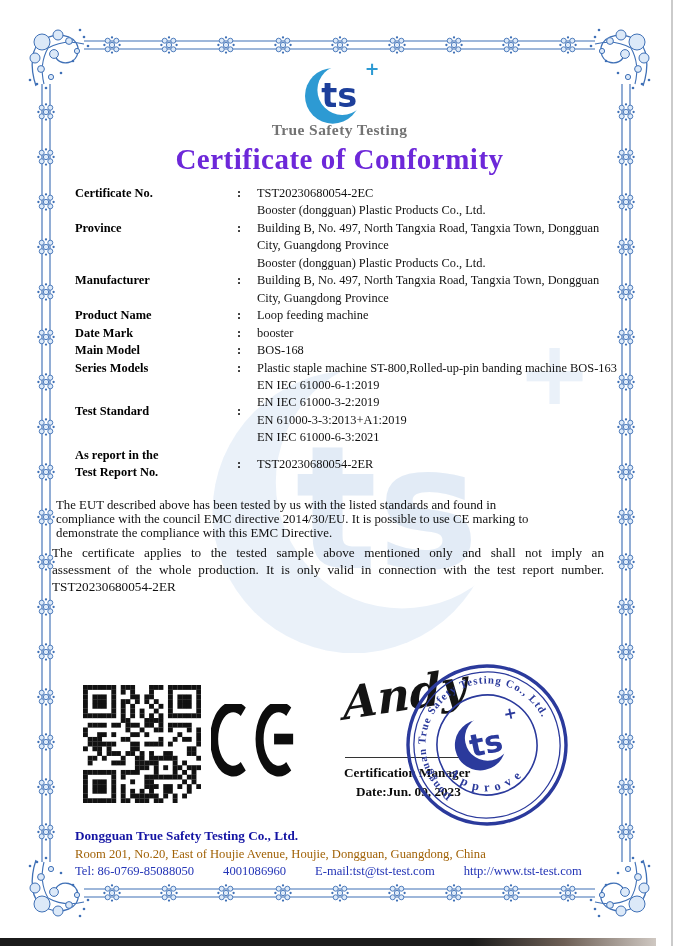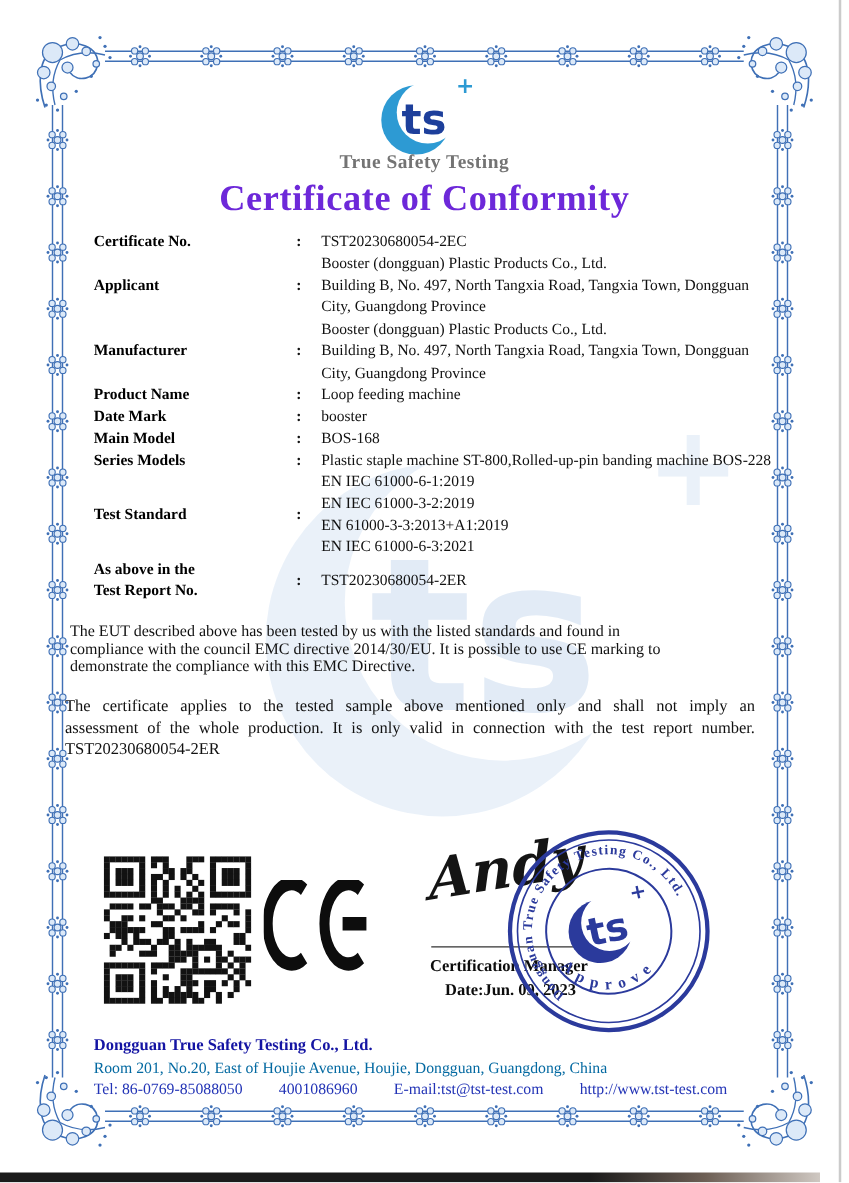--- a/index.html
+++ b/index.html
@@ -27,37 +27,37 @@
   .details{left:75px;top:185px;width:545px;font-size:12.4px;line-height:17.45px;}
   .drow{display:flex;align-items:center;}
   .dlabel{width:162px;font-weight:bold;color:#000;white-space:nowrap;flex:none;}
   .dcolon{width:20px;font-weight:bold;flex:none;}
   .dvalue{flex:1;}
   .dvalue div{white-space:nowrap;font-family:Liberation Serif, serif;}
 
   
   .bodytext{left:52px;top:499px;width:552px;}
   #para1{font-size:12.8px;line-height:13.9px;padding-left:4px;}
-  #para2{font-size:13.2px;line-height:17.2px;margin-top:15px;}
+  #para2{font-size:13.2px;line-height:17.2px;margin-top:3px;}
   #para2 .just{text-align:justify;text-align-last:justify;}
 
   
   #qr{left:83px;top:685px;}
   #ce{left:211px;top:704px;}
   .sig{left:342px;top:664px;width:175px;height:60px;font-family:"DejaVu Serif",serif;
        font-style:italic;font-weight:bold;font-size:45px;color:#141414;
        transform:rotate(-9deg) skewX(-6deg);}
   .sigline{left:345px;top:757px;width:132px;height:0;border-top:1.6px solid #333;}
   .role{left:344px;top:765px;width:160px;font-size:13.2px;font-weight:bold;color:#0c0c0c;}
   .date{left:356px;top:784px;width:150px;font-size:13.2px;font-weight:bold;color:#0c0c0c;}
   #stamp{left:403px;top:661px;transform:rotate(-12deg);}
 
   
   .f-company{left:75px;top:828px;font-size:13.2px;font-weight:bold;color:#1414a3;}
-  .f-address{left:75px;top:847px;font-size:12.6px;color:#0369a1;}
+  .f-address{left:75px;top:847px;font-size:12.6px;color:#a16207;}
   .f-contacts{left:75px;top:864px;font-size:12.6px;color:#2334b6;display:flex;gap:29px;}
 
   
   .edge-right{left:671px;top:0;width:2px;height:946px;background:#cbcbcb;}
   .edge-bottom{left:0;top:938px;width:656px;height:8px;
                background:linear-gradient(90deg,#1b1b1b 0%,#1b1b1b 72%,#6d5f55 86%,#cfc8c2 100%);}
 </style>
 </head>
 <body>
 
@@ -756,21 +756,21 @@
         <div class="dlabel">
           <div>Certificate No.</div>
         </div>
         <div class="dcolon">:</div>
         <div class="dvalue">
           <div>TST20230680054-2EC</div>
         </div>
       </div>
       <div class="drow">
         <div class="dlabel">
-          <div>Applicant</div>
+          <div>Province</div>
         </div>
         <div class="dcolon">:</div>
         <div class="dvalue">
           <div>Booster (dongguan) Plastic Products Co., Ltd.</div>
           <div>Building B, No. 497, North Tangxia Road, Tangxia Town, Dongguan</div>
           <div>City, Guangdong Province</div>
         </div>
       </div>
       <div class="drow">
         <div class="dlabel">
@@ -809,38 +809,38 @@
         <div class="dvalue">
           <div>BOS-168</div>
         </div>
       </div>
       <div class="drow">
         <div class="dlabel">
           <div>Series Models</div>
         </div>
         <div class="dcolon">:</div>
         <div class="dvalue">
-          <div>Plastic staple machine ST-800,Rolled-up-pin banding machine BOS-228</div>
+          <div>Plastic staple machine ST-800,Rolled-up-pin banding machine BOS-163</div>
         </div>
       </div>
       <div class="drow">
         <div class="dlabel">
           <div>Test Standard</div>
         </div>
         <div class="dcolon">:</div>
         <div class="dvalue">
           <div>EN IEC 61000-6-1:2019</div>
           <div>EN IEC 61000-3-2:2019</div>
           <div>EN 61000-3-3:2013+A1:2019</div>
           <div>EN IEC 61000-6-3:2021</div>
         </div>
       </div>
       <div class="drow">
         <div class="dlabel">
-          <div>As above in the</div>
+          <div>As report in the</div>
           <div>Test Report No.</div>
         </div>
         <div class="dcolon">:</div>
         <div class="dvalue">
           <div>TST20230680054-2ER</div>
         </div>
       </div>
     </div>
 
   <div class="abs bodytext">

